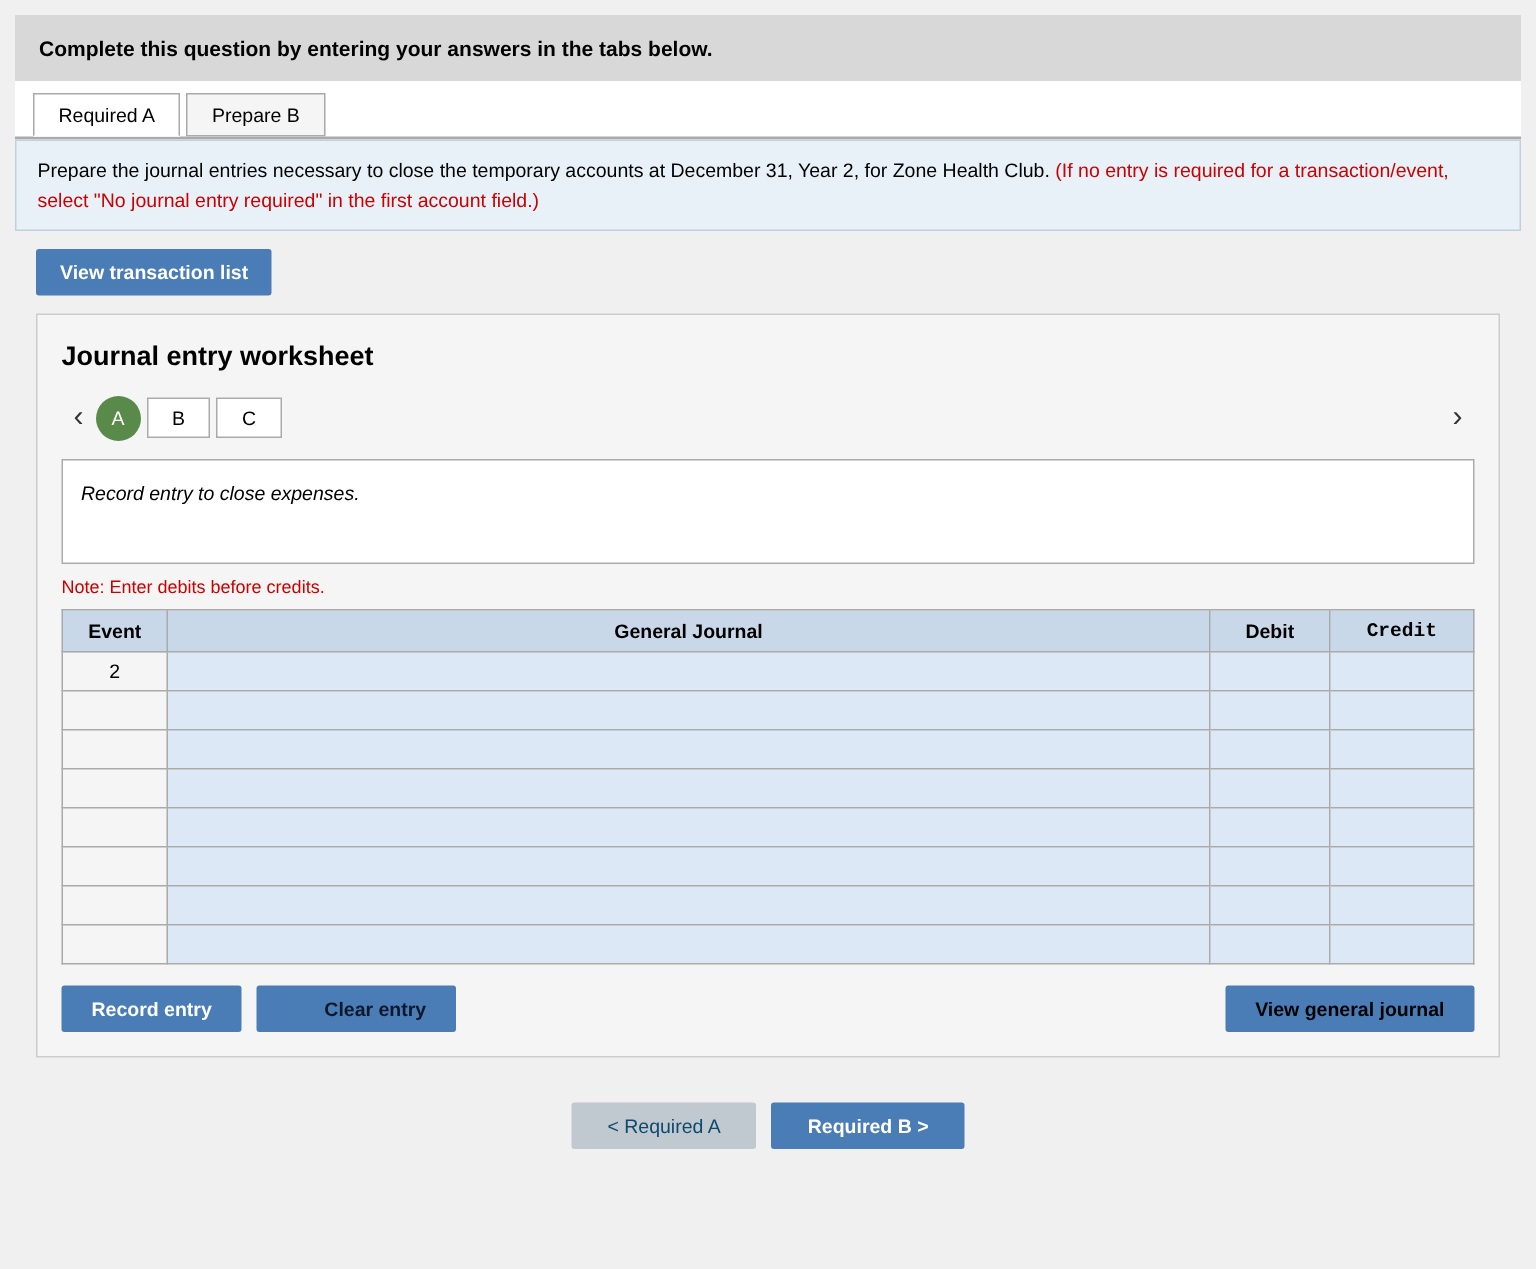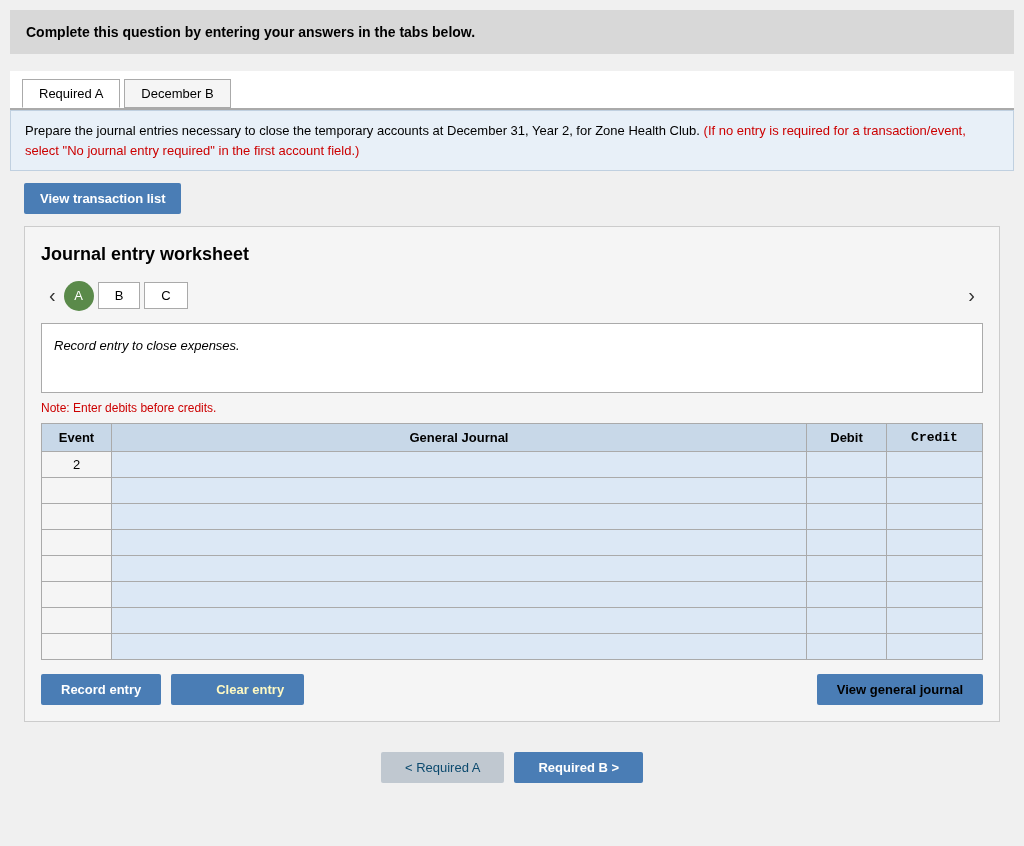--- a/index.html
+++ b/index.html
@@ -15,21 +15,20 @@
       margin-bottom: 0;
     }
 
     
     .tabs-container {
       background: #fff;
       padding: 8px 12px 0 12px;
       border-bottom: 2px solid #aaa;
       display: flex;
       gap: 0;
-      margin-top: 17px;
     }
     .tab {
       padding: 6px 16px;
       border: 1px solid #aaa;
       background: #f5f5f5;
       cursor: pointer;
       font-size: 13px;
       margin-right: 4px;
     }
     .tab.active {
@@ -185,21 +184,21 @@
     }
     .action-btn {
       padding: 8px 20px;
       font-size: 13px;
       font-weight: bold;
       cursor: pointer;
       border: none;
       border-radius: 2px;
     }
     .btn-record { background: #4a7db5; color: #fff; }
-    .btn-clear { background: #4a7db5; color: #fef9c3; padding-left: 45px; }
+    .btn-clear { background: #4a7db5; color: #0f172a; padding-left: 45px; }
     .btn-view-journal { background: #4a7db5; color: #000000; margin-left: auto; }
 
     
     .bottom-nav {
       display: flex;
       justify-content: center;
       gap: 10px;
       padding: 16px 0;
     }
     .bottom-nav-btn {
@@ -220,21 +219,21 @@
   <div class="instruction-bar">
     <span>Complete this question by entering your answers in the tabs below.</span>
   </div>
 
   
   <div class="tabs-container">
     <div class="tab active">
       <span>Required A</span>
     </div>
     <div class="tab">
-      <span>December B</span>
+      <span>Prepare B</span>
     </div>
   </div>
 
   
   <div class="instructions-text">
     <span>Prepare the journal entries necessary to close the temporary accounts at December 31, Year 2, for Zone Health Club.</span>
     <span class="red-text">(If no entry is required for a transaction/event, select "No journal entry required" in the first account field.)</span>
   </div>
 
   

